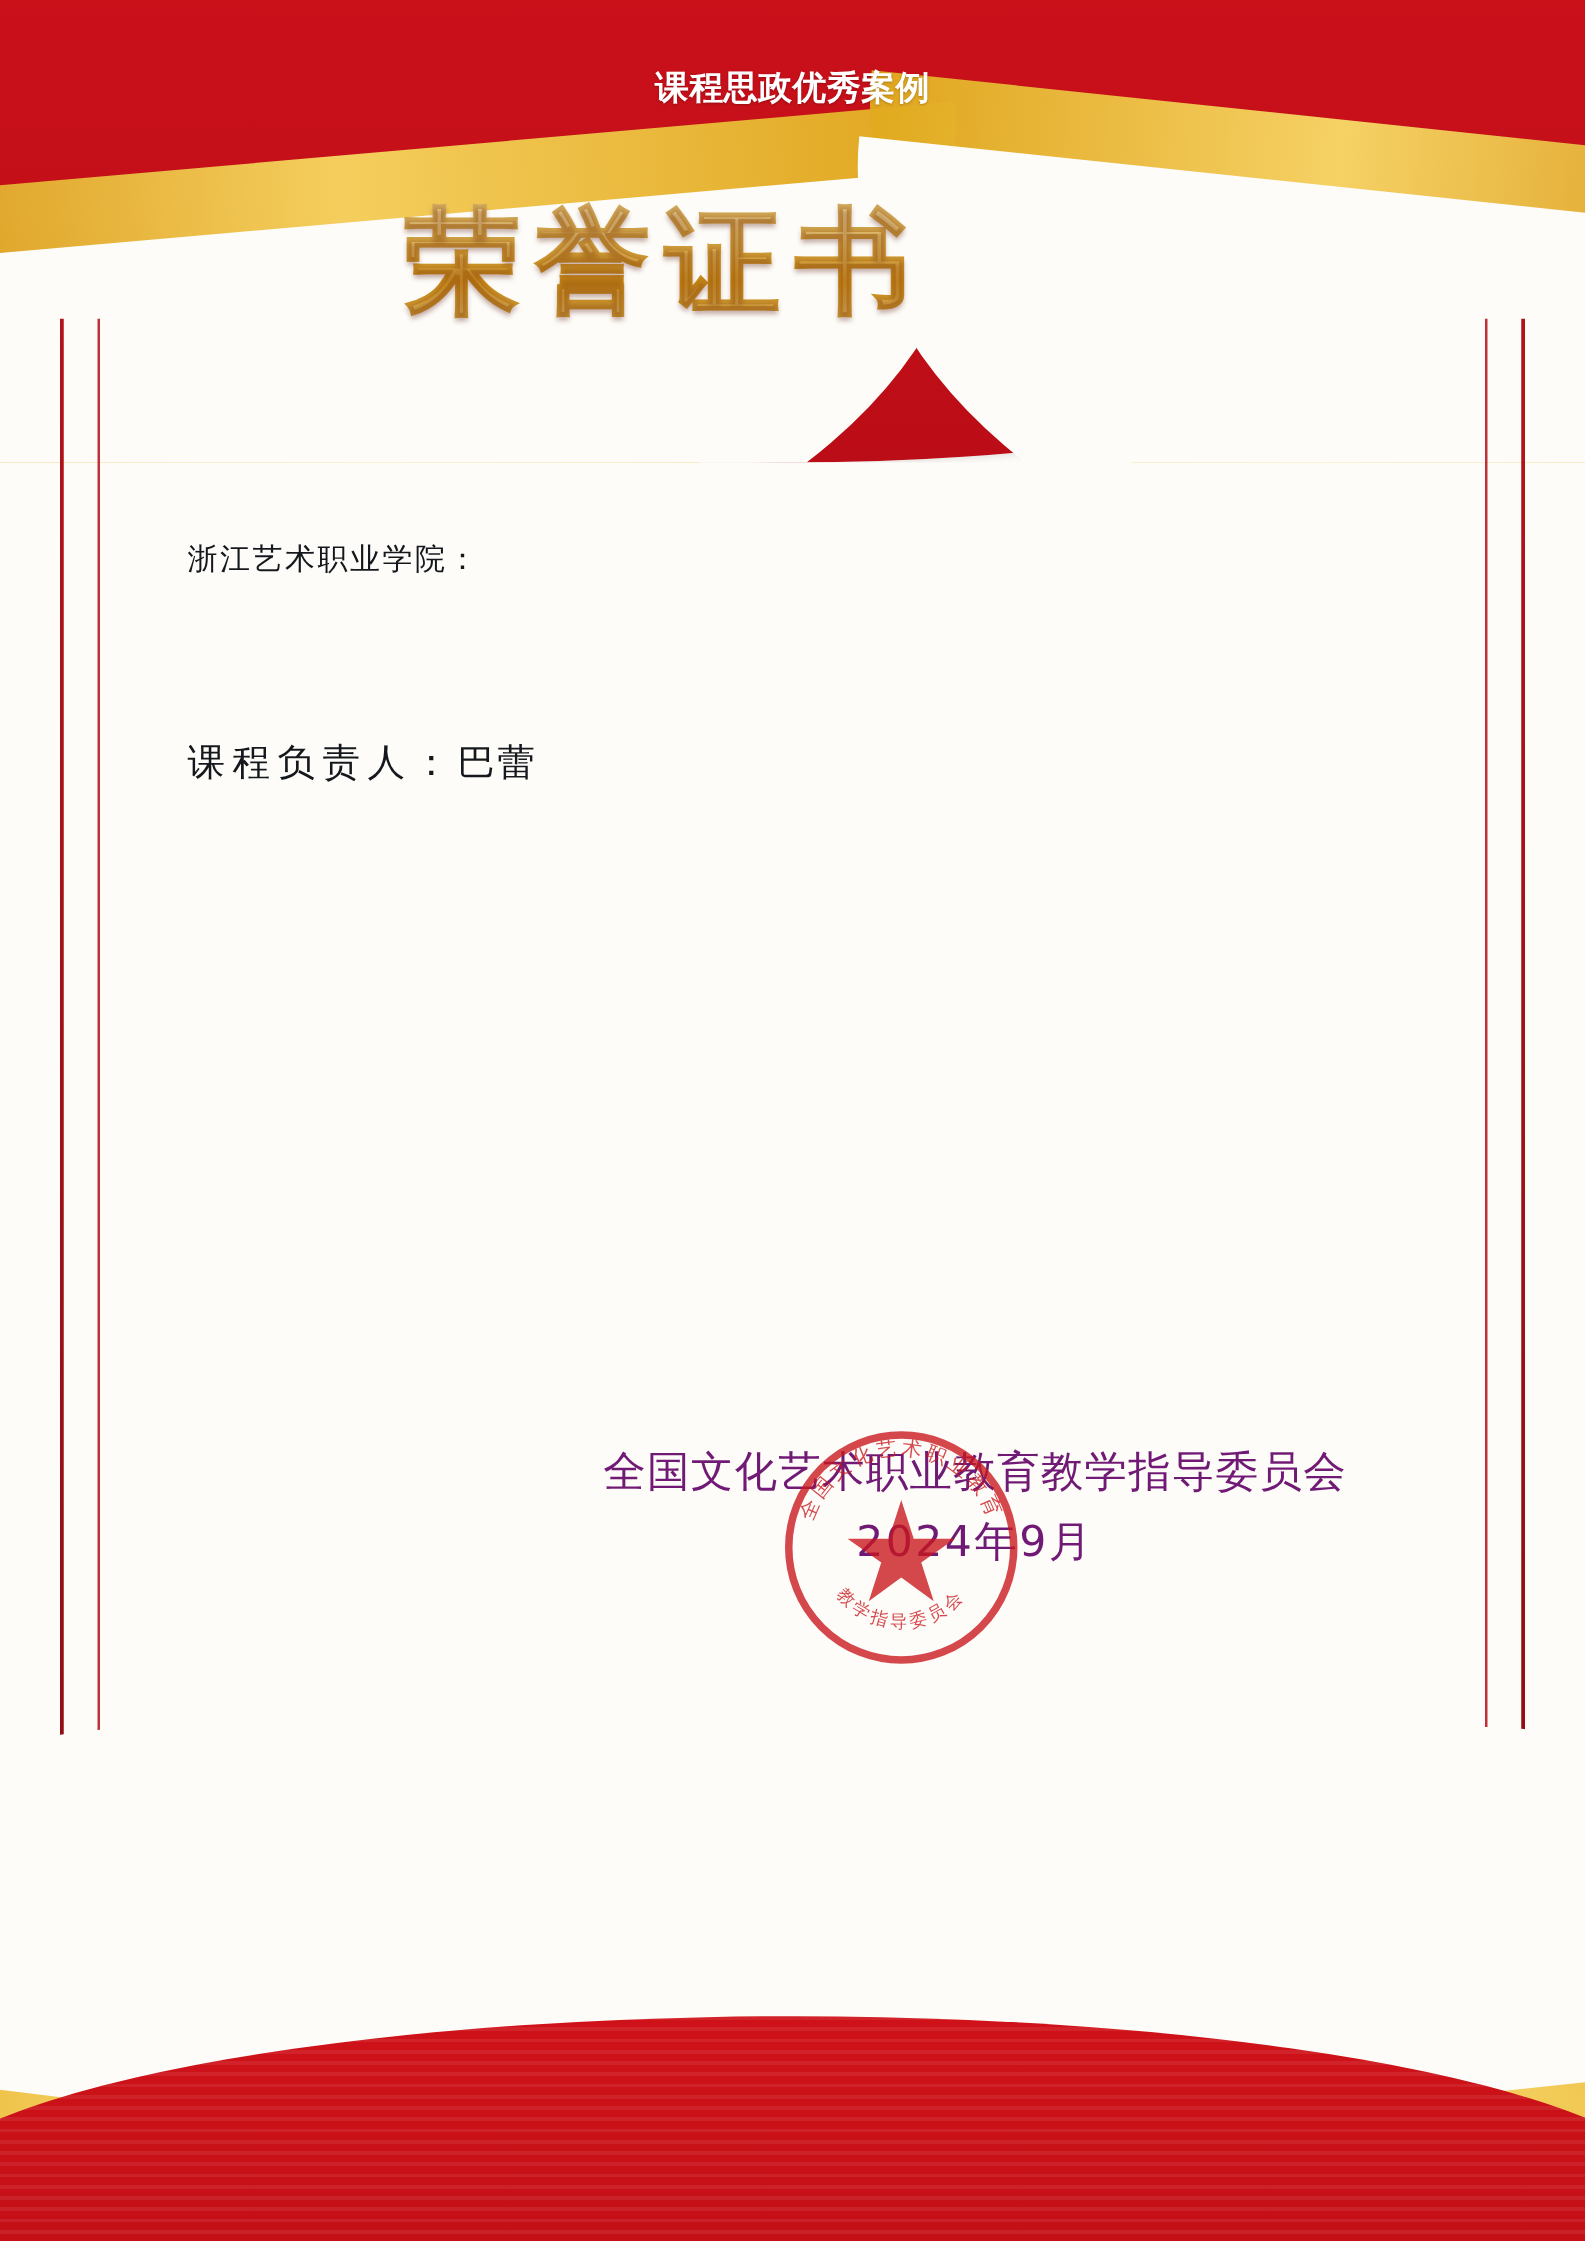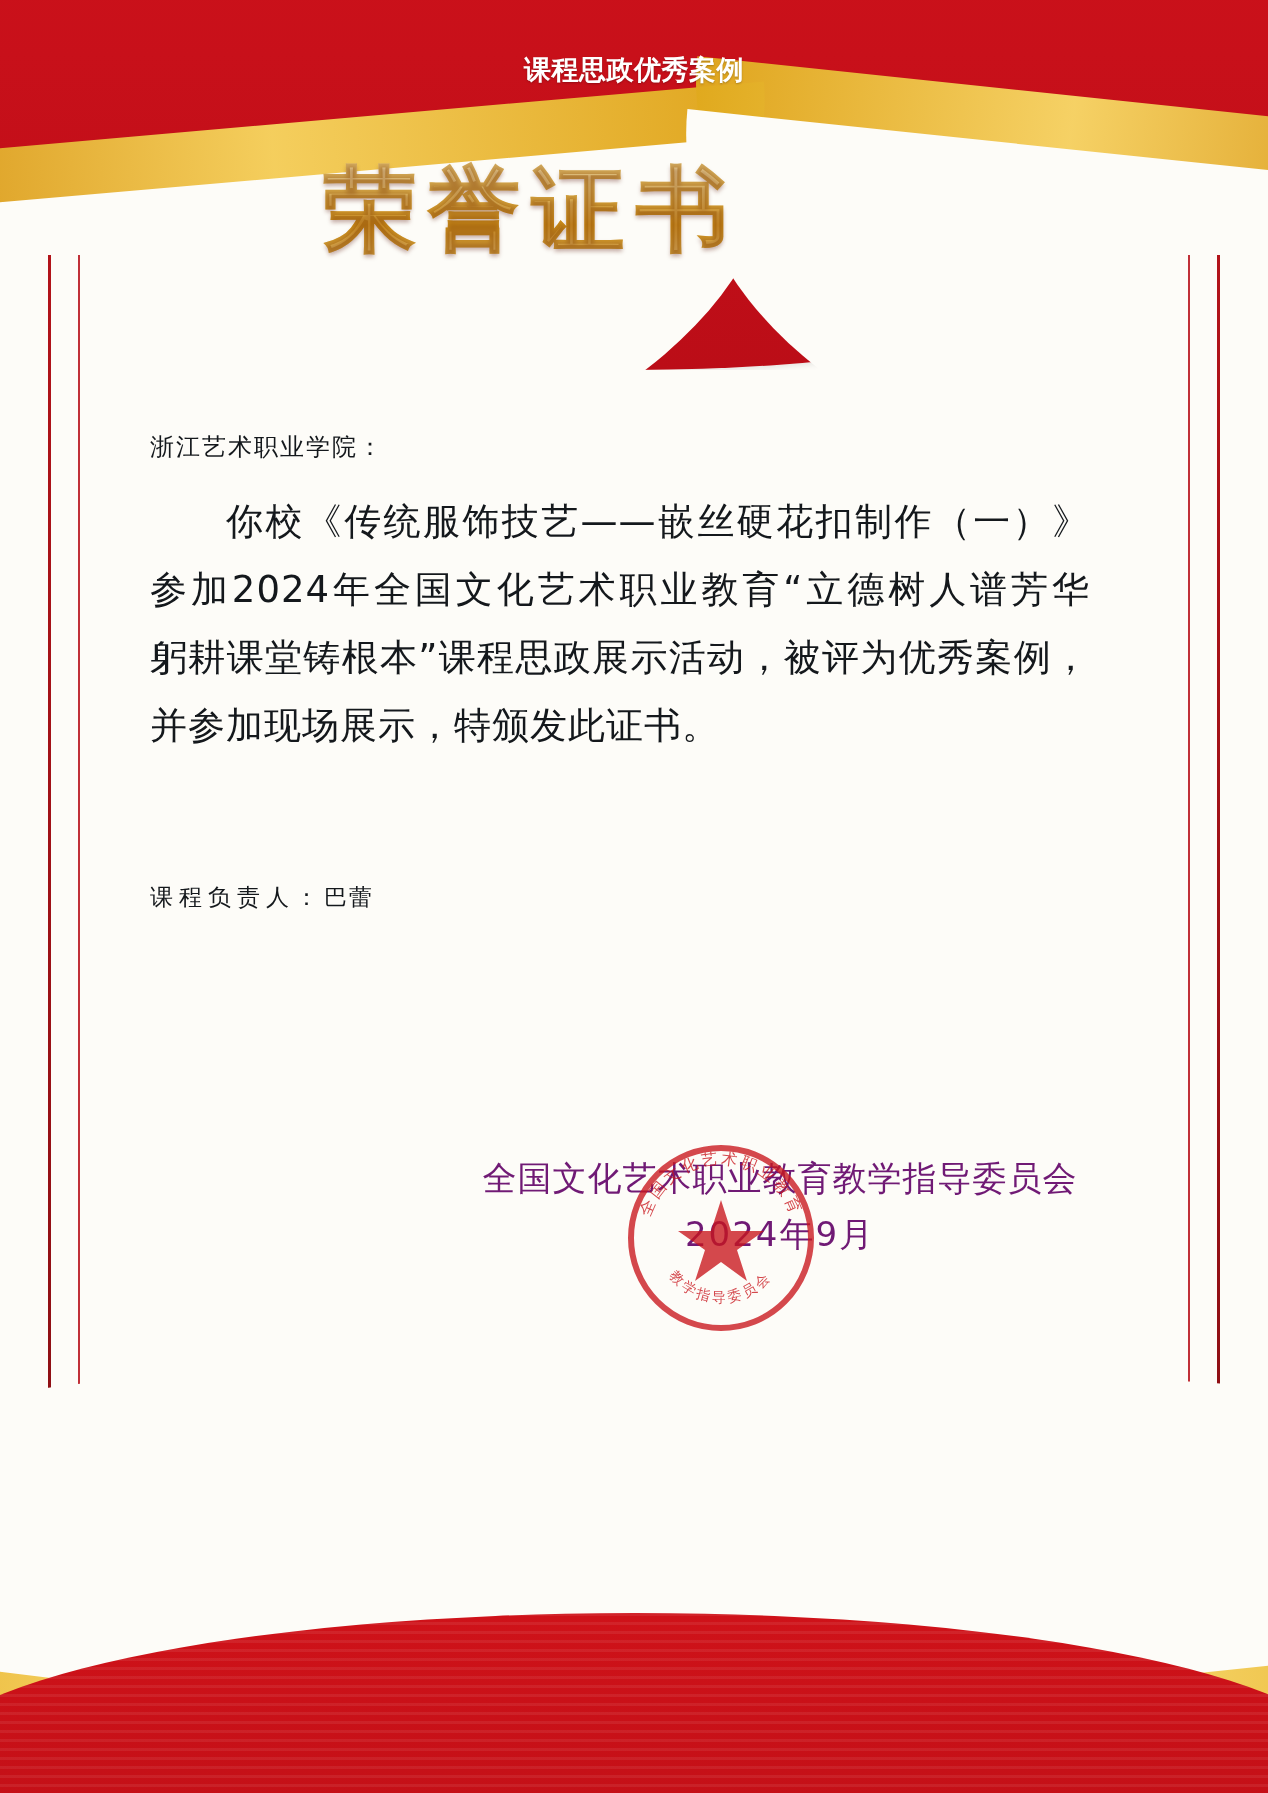--- a/index.html
+++ b/index.html
@@ -215,21 +215,21 @@
   }
   .paragraph {
     font-size: 37px;
     line-height: 68px;
     letter-spacing: 1px;
     text-align: justify;
     text-indent: 76px;
   }
   .signers {
     margin-top: 104px;
-    font-size: 23px;
+    font-size: 30px;
     line-height: 66px;
     letter-spacing: 2px;
   }
   .signer-row span.label { letter-spacing: 6px; }
 
   .footer-block {
     position: absolute;
     right: 138px;
     top: 1150px;
     width: 700px;
@@ -292,21 +292,20 @@
 
   <div class="side-line left-outer"></div>
   <div class="side-line left-inner"></div>
   <div class="side-line right-outer"></div>
   <div class="side-line right-inner"></div>
 
   <div class="watermark"></div>
 
   <div class="body-area">
     <div class="recipient">浙江艺术职业学院：</div>
-    <div class="paragraph">你校《传统服饰技艺——嵌丝硬花扣制作（一）》参加2024年全国文化艺术职业教育“立德树人谱芳华　躬耕课堂铸根本”课程思政展示活动，被评为优秀案例，并参加现场展示，特颁发此证书。</div>
 
     <div class="signers">
       <div class="signer-row">
         <span class="label">课程负责人：</span><span>巴蕾</span>
       </div>
     </div>
   </div>
 
   <div class="footer-block">
     <div class="footer-line">全国文化艺术职业教育教学指导委员会</div>

